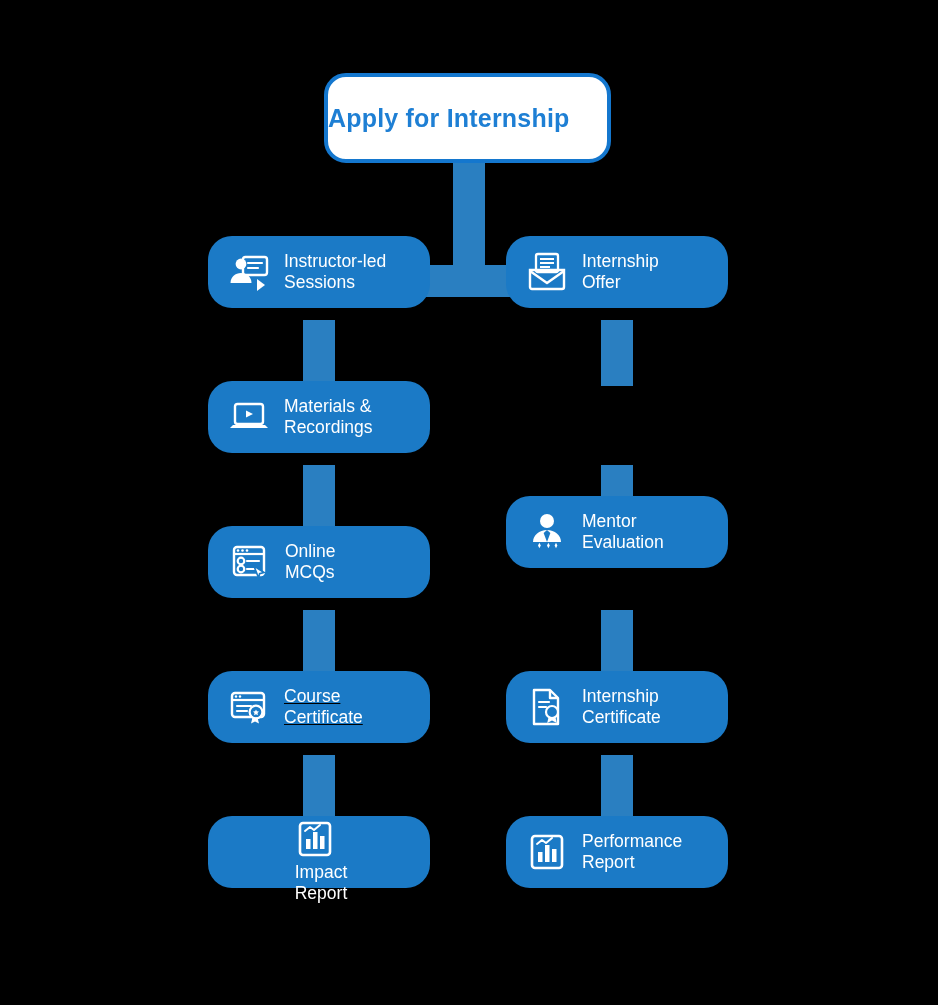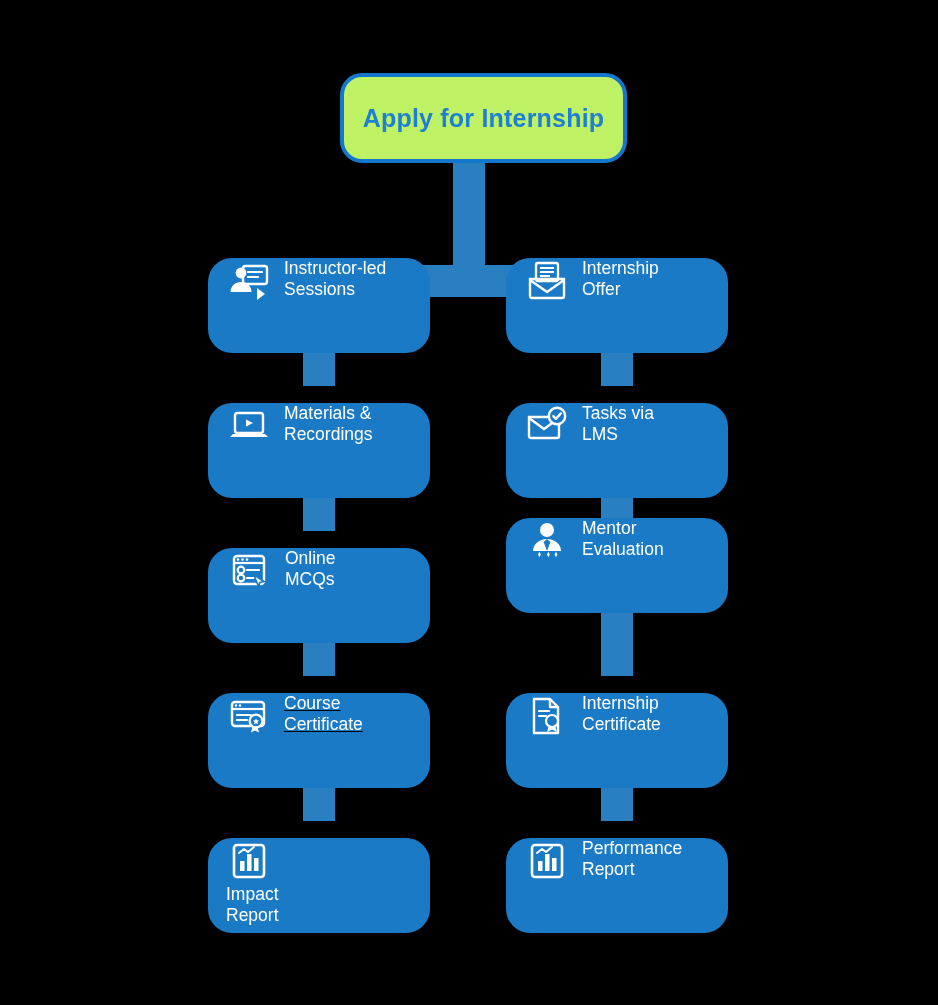--- a/index.html
+++ b/index.html
@@ -22,49 +22,49 @@
 
   
   .conn {
     position: absolute;
     background: #2a7fc1;
   }
 
   
   .root-node {
     position: absolute;
-    left: 340px;
+    left: 324px;
     top: 73px;
     width: 287px;
     height: 90px;
     border: 4px solid #1477ce;
     border-radius: 22px;
-    background: #bef264;
+    background: #ffffff;
     display: flex;
     align-items: center;
-    justify-content: center;
+    justify-content: flex-start;
     box-sizing: border-box;
   }
   .root-label {
     color: #1e7fd4;
     font-size: 25px;
     font-weight: bold;
     letter-spacing: 0.2px;
   }
 
   
   .node {
     position: absolute;
-    height: 95px;
+    height: 72px;
     border-radius: 24px;
     background: #1b7ac6;
     display: flex;
+    align-items: center;
     box-sizing: border-box;
     padding: 0 14px 0 18px;
-    margin-top: 22px;
   }
   .node.left  { left: 208px;  width: 222px; }
   .node.right { left: 506px;  width: 222px; }
 
   .node-icon {
     flex: 0 0 auto;
     width: 46px;
     height: 46px;
     margin-right: 12px;
     display: flex;
@@ -189,32 +189,20 @@
         <line x1="15" y1="13" x2="29" y2="13" stroke="#ffffff" stroke-width="2"></line>
         <line x1="15" y1="17" x2="25" y2="17" stroke="#ffffff" stroke-width="2"></line>
         <path d="M5 20h34v17a2 2 0 0 1-2 2H7a2 2 0 0 1-2-2z" fill="none" stroke="#ffffff" stroke-width="2.4"></path>
         <path d="M5 21l17 12 17-12" fill="none" stroke="#ffffff" stroke-width="2.4" stroke-linejoin="round"></path>
       </svg>
     </span>
     <span class="node-label">Internship
 Offer</span>
   </div>
 
-  <div class="node right" style="top:381px;">
-    <span class="node-icon">
-      <svg width="44" height="44" viewBox="0 0 44 44">
-        <path d="M4 13h30v19a2 2 0 0 1-2 2H6a2 2 0 0 1-2-2z" fill="none" stroke="#ffffff" stroke-width="2.4"></path>
-        <path d="M4 14l15 11 15-11" fill="none" stroke="#ffffff" stroke-width="2.4" stroke-linejoin="round"></path>
-        <circle cx="32" cy="12" r="8.2" fill="#1b7ac6" stroke="#ffffff" stroke-width="2.4"></circle>
-        <path d="M28.3 12.2l2.6 2.6 5-5.4" fill="none" stroke="#ffffff" stroke-width="2.4" stroke-linecap="round" stroke-linejoin="round"></path>
-      </svg>
-    </span>
-    <span class="node-label">Tasks via
-LMS</span>
-  </div>
 
   <div class="node right" style="top:496px;">
     <span class="node-icon">
       <svg width="44" height="44" viewBox="0 0 44 44">
         <circle cx="22" cy="11" r="7" fill="#ffffff"></circle>
         <path d="M8 32c0-7 6.3-12 14-12s14 5 14 12z" fill="#ffffff"></path>
         <path d="M22 20l-3.4 3 3.4 9 3.4-9z" fill="#1b7ac6"></path>
         <path d="M13 35.5l1.4 2.8 1.4-2.8-1.4-2.8z" fill="#ffffff"></path>
         <path d="M22 35.5l1.4 2.8 1.4-2.8-1.4-2.8z" fill="#ffffff"></path>
         <path d="M29.6 35.5l1.4 2.8 1.4-2.8-1.4-2.8z" fill="#ffffff"></path>

